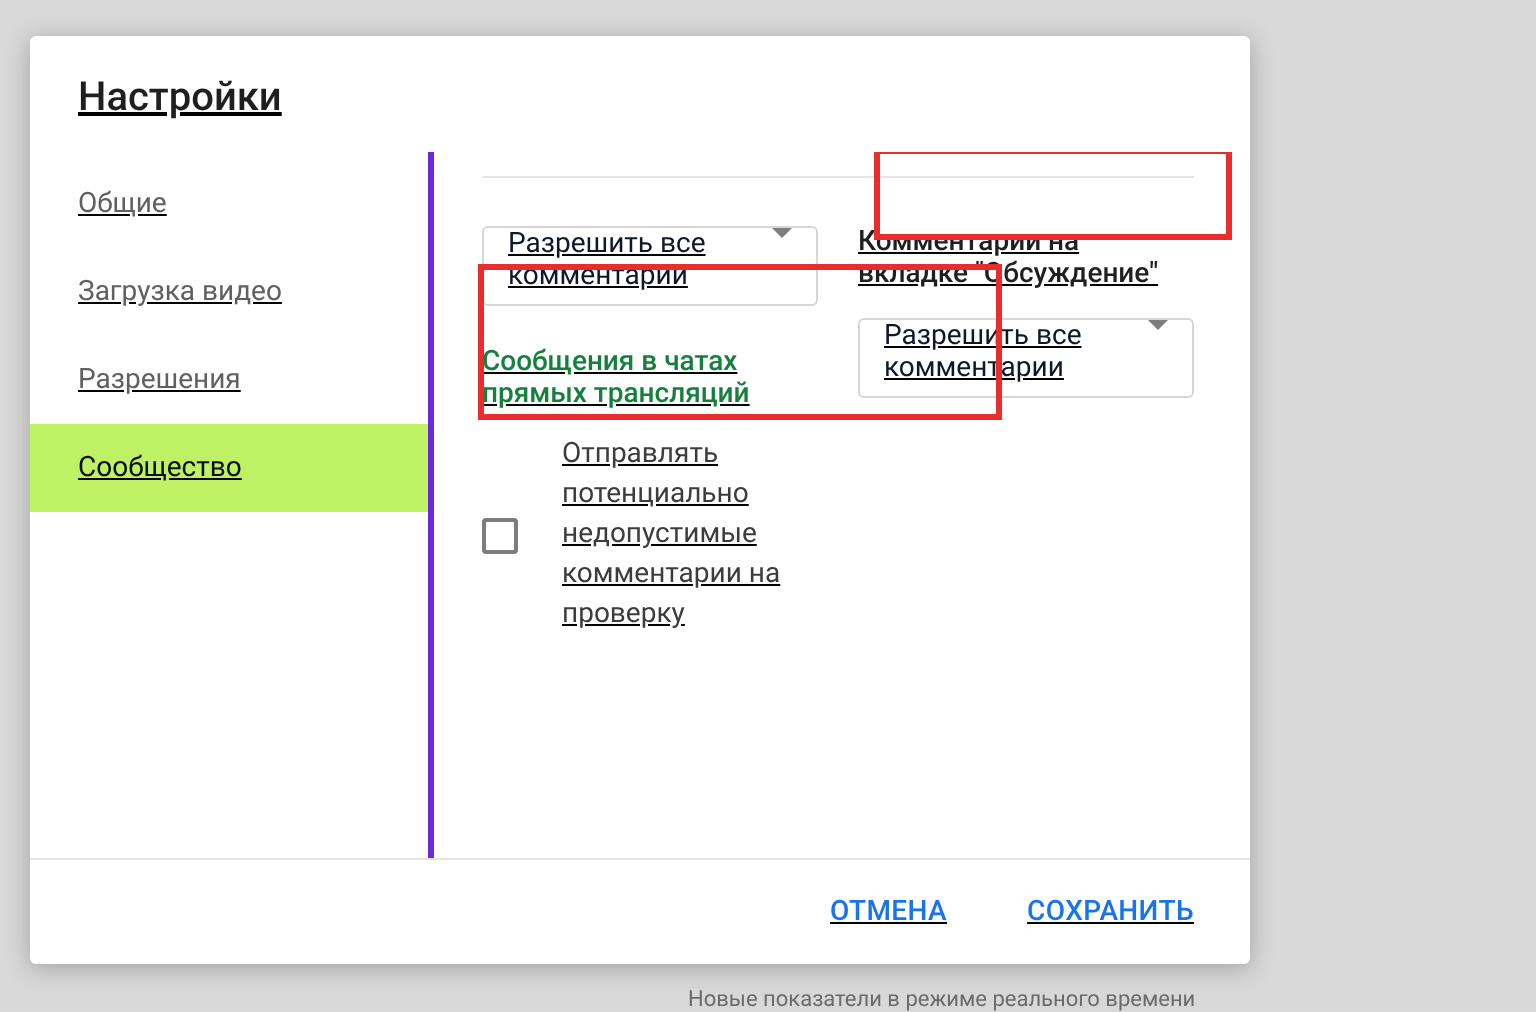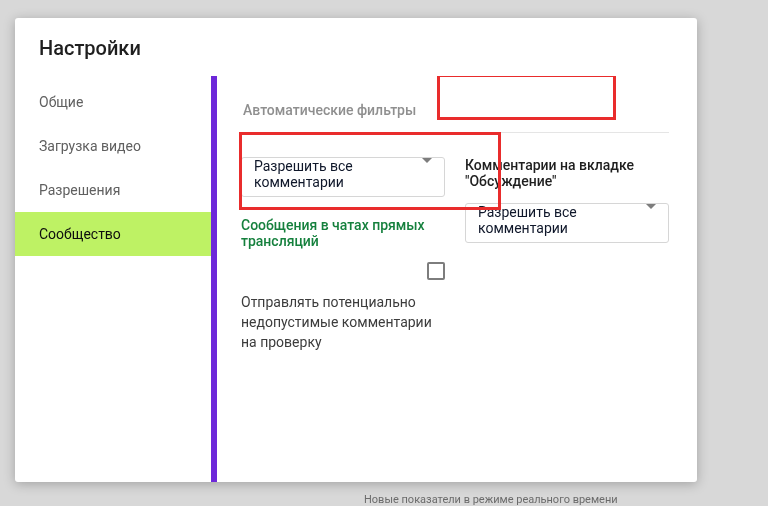--- a/index.html
+++ b/index.html
@@ -1,25 +1,25 @@
 <!DOCTYPE html>
 <html><head>
   <meta charset="utf-8">
   <style>
     * { margin: 0; padding: 0; box-sizing: border-box; font-family: Roboto, Arial, sans-serif; }
     body { width: 768px; height: 506px; background: #eadede; overflow: hidden; position: relative; }
     .backdrop { position: absolute; inset: 0; background: #d8d8d8; }
     .dialog {
-      position: absolute; left: 15px; top: 18px; width: 682px; height: 464px;
+      position: absolute; left: 15px; top: 18px; width: 610px; height: 464px;
       background: #fff; border-radius: 3px; box-shadow: 0 2px 12px rgba(0,0,0,0.25);
-      display: flex; flex-direction: column;
+      display: flex; flex-direction: column; text-decoration: underline;
     }
     .dialog-title { font-size: 20px; font-weight: 500; color: #1f1f1f; padding: 18px 24px 16px; }
     .dialog-body { flex: 1; display: flex; overflow: hidden; }
-    .sidebar { width: 202px; border-right: 6px solid #6d28d9; padding-top: 4px; }
+    .sidebar { width: 202px; border-right: 3px solid #6d28d9; padding-top: 4px; }
     .sidebar-item {
       font-size: 14px; color: #606060; padding: 14px 24px 14px 24px; cursor: pointer;
     }
     .sidebar-item.active { background: #bef264; color: #0d0d0d; }
     .content { flex: 1; padding: 12px 28px 0 24px; position: relative; }
     .tabs { display: flex; gap: 32px; border-bottom: 1px solid #e5e5e5; margin-bottom: 24px; }
     .tab {
       font-size: 14px; font-weight: 500; color: #8f8f8f; padding: 14px 2px 14px;
       cursor: pointer; position: relative;
     }
@@ -38,49 +38,48 @@
     .cols { display: flex; gap: 20px; }
     .col { flex: 1; }
     .col-label { font-size: 14px; font-weight: 500; color: #1f1f1f; margin-bottom: 14px; }
     .select {
       height: 40px; border: 1px solid #d6d6d6; border-radius: 3px;
       display: flex; align-items: flex-start; justify-content: space-between;
       padding: 0 12px; font-size: 14px; color: #0f172a; cursor: pointer;
     }
     .caret { width: 0; height: 0; border-left: 5px solid transparent; border-right: 5px solid transparent; border-top: 5px solid #7d7d7d; }
     .sub-label { font-size: 14px; font-weight: 500; color: #15803d; margin-top: 20px; margin-bottom: 12px; }
-    .check-row { display: flex; align-items: flex-end; gap: 12px; flex-direction: column; }
+    .check-row { display: flex; align-items: center; gap: 22px; }
     .checkbox { width: 18px; height: 18px; border: 2px solid #7d7d7d; border-radius: 2px; flex-shrink: 0; margin-top: 1px; cursor: pointer; }
     .check-text { font-size: 14px; color: #3c3c3c; line-height: 20px; max-width: 210px; }
     .footer {
       border-top: 1px solid #e5e5e5; padding: 10px 18px; display: flex; justify-content: flex-end; gap: 20px;
     }
     .btn { font-size: 14px; font-weight: 500; color: #1a73e8; padding: 8px 10px; cursor: pointer; letter-spacing: .2px; }
     .bg-text { position: absolute; font-size: 11px; color: #6b6b6b; white-space: nowrap; }
   </style>
 </head>
 <body>
 
 <div class="backdrop"></div>
-<div class="bg-text" style="left:364px; top:493px;">Новые показатели в режиме реального времени</div>
+<div class="bg-text" style="left:344px; top:493px;">Новые показатели в режиме реального времени</div>
 
 <div class="dialog">
   <div class="dialog-title">Настройки</div>
 
   <div class="dialog-body">
     <div class="sidebar">
       <div class="sidebar-item">Общие</div>
       <div class="sidebar-item">Загрузка видео</div>
       <div class="sidebar-item">Разрешения</div>
       <div class="sidebar-item active">Сообщество</div>
     </div>
 
     <div class="content">
       <div class="tabs">
-        <div class="tab">Автоматические фильтры</div>
       </div>
 
       <div class="highlight-tab"></div>
       <div class="highlight-block"></div>
 
       <div class="cols">
         <div class="col">
           <div class="select">
             <span>Разрешить все комментарии</span>
             <span class="caret"></span>
@@ -95,13 +94,17 @@
           <div class="col-label">Комментарии на вкладке "Обсуждение"</div>
           <div class="select">
             <span>Разрешить все комментарии</span>
             <span class="caret"></span>
           </div>
         </div>
       </div>
     </div>
   </div>
 
+  <div class="footer">
+    <div class="btn">ОТМЕНА</div>
+    <div class="btn">СОХРАНИТЬ</div>
+  </div>
 </div>
 
 </body></html>

